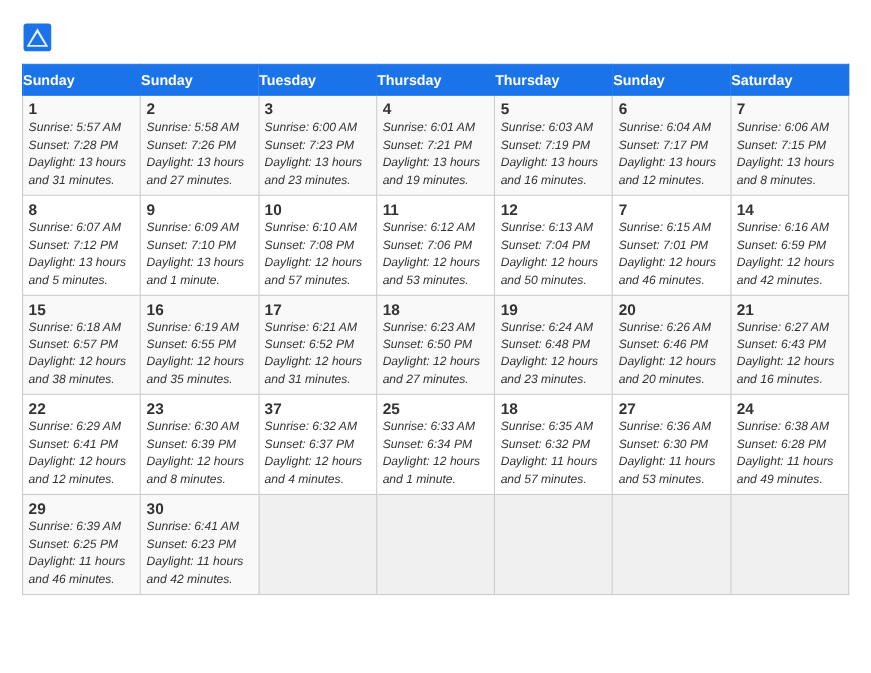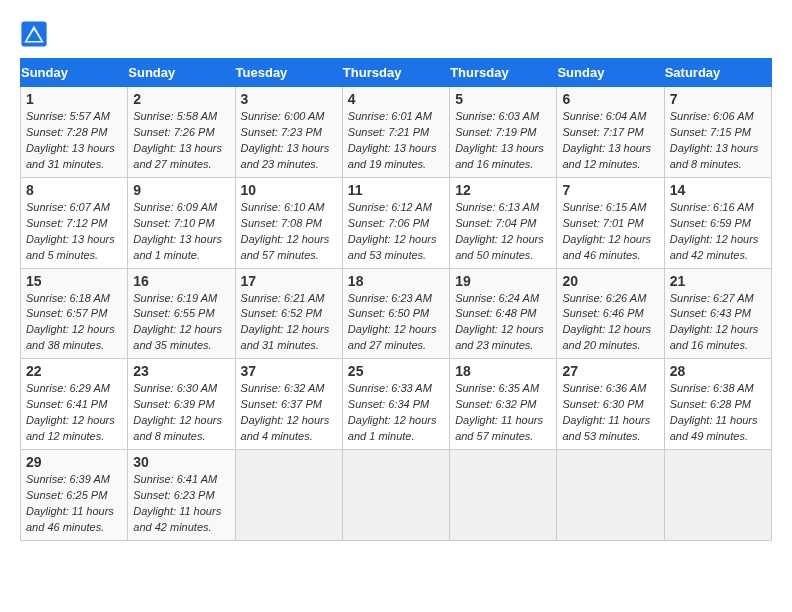--- a/index.html
+++ b/index.html
@@ -156,21 +156,21 @@
         <td><span class="day-number">20</span><span class="day-info">Sunrise: 6:26 AM<br>Sunset: 6:46 PM<br>Daylight: 12 hours and 20 minutes.</span></td>
         <td><span class="day-number">21</span><span class="day-info">Sunrise: 6:27 AM<br>Sunset: 6:43 PM<br>Daylight: 12 hours and 16 minutes.</span></td>
       </tr>
       <tr>
         <td><span class="day-number">22</span><span class="day-info">Sunrise: 6:29 AM<br>Sunset: 6:41 PM<br>Daylight: 12 hours and 12 minutes.</span></td>
         <td><span class="day-number">23</span><span class="day-info">Sunrise: 6:30 AM<br>Sunset: 6:39 PM<br>Daylight: 12 hours and 8 minutes.</span></td>
         <td><span class="day-number">37</span><span class="day-info">Sunrise: 6:32 AM<br>Sunset: 6:37 PM<br>Daylight: 12 hours and 4 minutes.</span></td>
         <td><span class="day-number">25</span><span class="day-info">Sunrise: 6:33 AM<br>Sunset: 6:34 PM<br>Daylight: 12 hours and 1 minute.</span></td>
         <td><span class="day-number">18</span><span class="day-info">Sunrise: 6:35 AM<br>Sunset: 6:32 PM<br>Daylight: 11 hours and 57 minutes.</span></td>
         <td><span class="day-number">27</span><span class="day-info">Sunrise: 6:36 AM<br>Sunset: 6:30 PM<br>Daylight: 11 hours and 53 minutes.</span></td>
-        <td><span class="day-number">28</span><span class="day-info">Sunrise: 6:38 AM<br>Sunset: 6:28 PM<br>Daylight: 11 hours and 49 minutes.</span></td>
+        <td><span class="day-number">24</span><span class="day-info">Sunrise: 6:38 AM<br>Sunset: 6:28 PM<br>Daylight: 11 hours and 49 minutes.</span></td>
       </tr>
       <tr class="last-row">
         <td><span class="day-number">29</span><span class="day-info">Sunrise: 6:39 AM<br>Sunset: 6:25 PM<br>Daylight: 11 hours and 46 minutes.</span></td>
         <td><span class="day-number">30</span><span class="day-info">Sunrise: 6:41 AM<br>Sunset: 6:23 PM<br>Daylight: 11 hours and 42 minutes.</span></td>
         <td class="empty-cell"></td>
         <td class="empty-cell"></td>
         <td class="empty-cell"></td>
         <td class="empty-cell"></td>
         <td class="empty-cell"></td>
       </tr>

